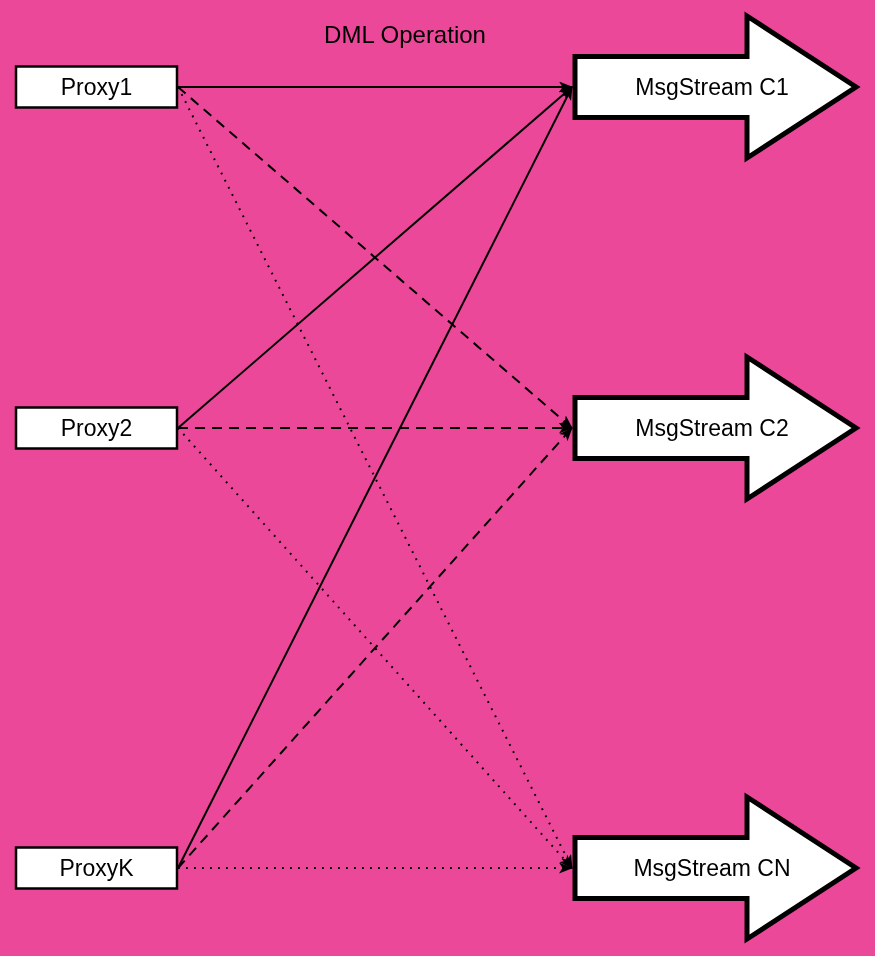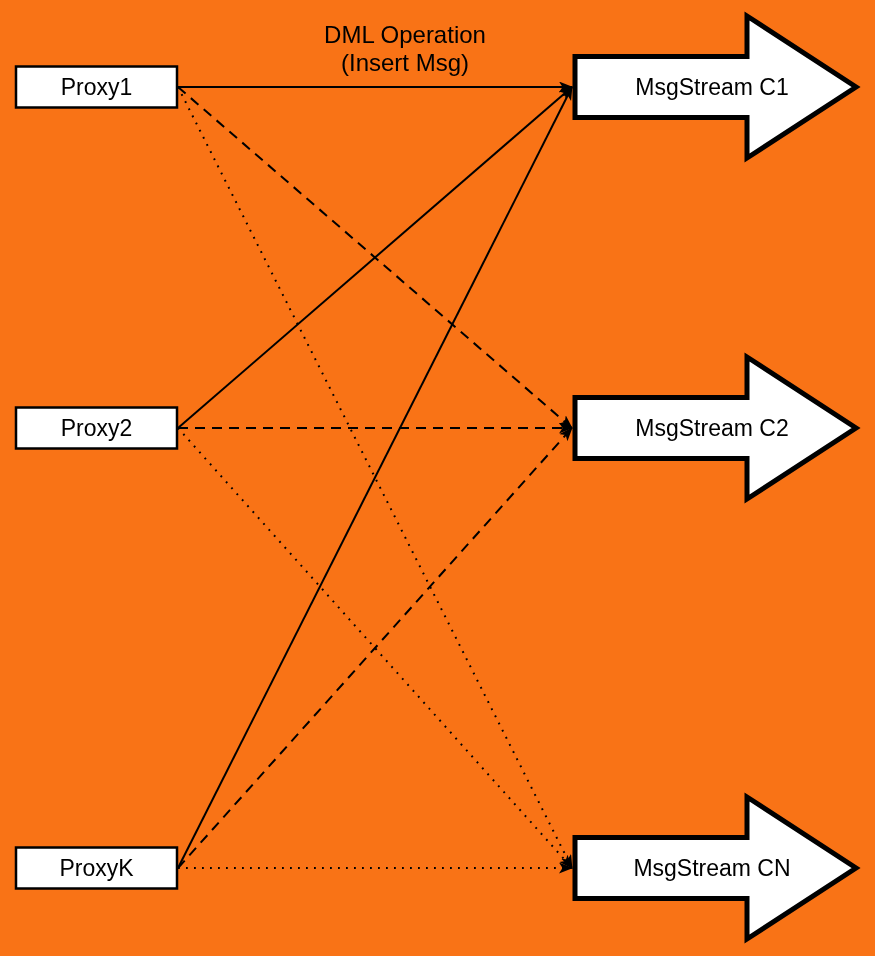--- a/index.html
+++ b/index.html
@@ -8,21 +8,21 @@
     background: #ffffff;
   }
   body {
     font-family: "Liberation Sans", "DejaVu Sans", sans-serif;
     color: #000000;
   }
   .canvas {
     position: relative;
     width: 875px;
     height: 956px;
-    background: #f97316;
+    background: #ec4899;
     overflow: hidden;
   }
   .diagram-title {
     position: absolute;
     left: 255px;
     top: 21px;
     width: 300px;
     text-align: center;
     font-size: 24px;
     line-height: 28px;
@@ -39,21 +39,20 @@
     fill: #000000;
   }
 </style>
 </head>
 <body>
 
 <div class="canvas">
 
   <div class="diagram-title">
     <div>DML Operation</div>
-    <div>(Insert Msg)</div>
   </div>
 
   <svg class="topology" id="topology" width="875" height="956" viewBox="0 0 875 956" xmlns="http://www.w3.org/2000/svg">
     <defs>
       <marker id="arrowhead" markerUnits="userSpaceOnUse" markerWidth="17" markerHeight="13" refX="13" refY="5.5" orient="auto">
         <path d="M0,0 L14,5.5 L0,11 L3.5,5.5 Z" fill="#000000"></path>
       </marker>
     </defs>
     <g id="nodes-layer">
         <g>

